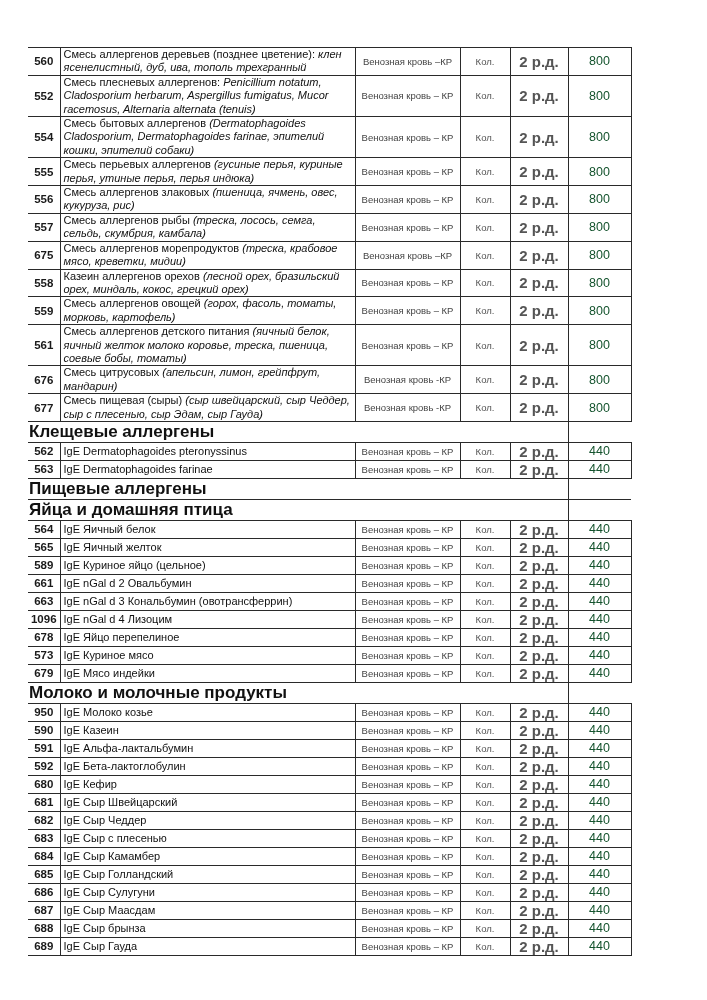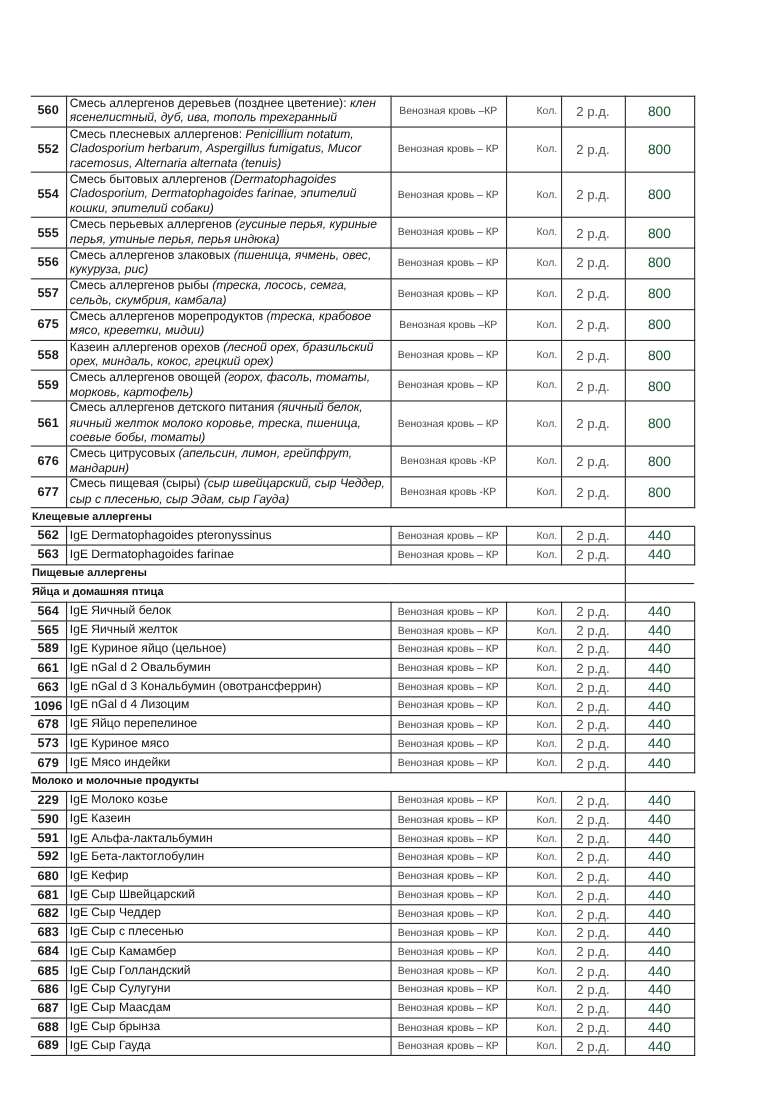--- a/index.html
+++ b/index.html
@@ -1,37 +1,37 @@
 <!DOCTYPE html>
 <html><head>
 <meta charset="utf-8">
 <style>
   html, body { margin: 0; padding: 0; background: #ffffff; }
   body { width: 707px; height: 1000px; position: relative; overflow: hidden;
          font-family: "Liberation Sans", sans-serif; color: #1a1a1a; }
   #sheet { position: absolute; left: 28px; top: 47px; width: 603px; }
-  table { border-collapse: collapse; table-layout: fixed; width: 603px; margin-top: 40px; }
+  table { border-collapse: collapse; table-layout: fixed; width: 603px; }
   col.c-code { width: 32px; }
   col.c-name { width: 295px; }
   col.c-sample { width: 105px; }
   col.c-unit { width: 50px; }
   col.c-time { width: 58px; }
   col.c-price { width: 63px; }
   td { border: 1px solid #2a2a2a; padding: 0 3px; vertical-align: middle; }
   td.code { font-weight: bold; font-size: 11.5px; text-align: center; padding: 0 1px; }
   td.name { font-size: 11px; line-height: 13.4px; padding: 0 3px; color: #111; }
   td.name i { font-style: italic; }
   td.sample { font-size: 9.5px; color: #444; text-align: center; white-space: nowrap; padding: 0 2px; }
-  td.unit { font-size: 9.5px; color: #555; text-align: right; }
-  td.time { font-size: 12px; color: #555; text-align: center; }
+  td.unit { font-size: 9.5px; color: #555; text-align: center; }
+  td.time { font-size: 15px; color: #555; text-align: center; font-weight: bold; }
   td.price { font-size: 12.5px; color: #14532d; text-align: center; }
   tr.mix td { height: 26px; }
   tr.mix.h3 td { height: 39px; }
   tr.single td { height: 16.2px; }
-  tr.section td.sec-title { font-weight: bold; font-size: 10px; border-left: none; border-right: none;
+  tr.section td.sec-title { font-weight: bold; font-size: 17px; border-left: none; border-right: none;
        padding: 0 0 0 1px; height: 16.2px; color: #111; }
   tr.section td.sec-price { border-right: none; border-top: 1px solid #2a2a2a; }
   tr.first td { border-top: 1px solid #2a2a2a; }
   td.code { border-left: none; }
 </style>
 </head>
 <body>
 
 <div id="sheet">
   <table>
@@ -242,21 +242,21 @@
           <td class="sample">Венозная кровь – КР</td>
           <td class="unit">Кол.</td>
           <td class="time">2 р.д.</td>
           <td class="price">440</td>
         </tr>
         <tr class="section">
           <td class="sec-title" colspan="5">Молоко и молочные продукты</td>
           <td class="sec-price"></td>
         </tr>
         <tr class="single">
-          <td class="code">229</td>
+          <td class="code">950</td>
           <td class="name">IgE Молоко козье</td>
           <td class="sample">Венозная кровь – КР</td>
           <td class="unit">Кол.</td>
           <td class="time">2 р.д.</td>
           <td class="price">440</td>
         </tr>
         <tr class="single">
           <td class="code">590</td>
           <td class="name">IgE Казеин</td>
           <td class="sample">Венозная кровь – КР</td>

